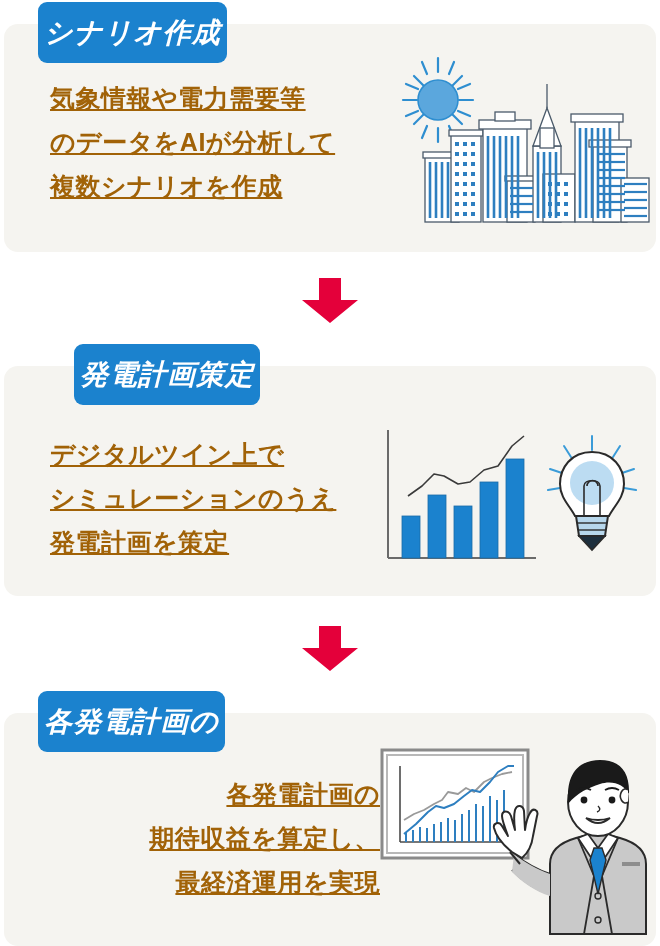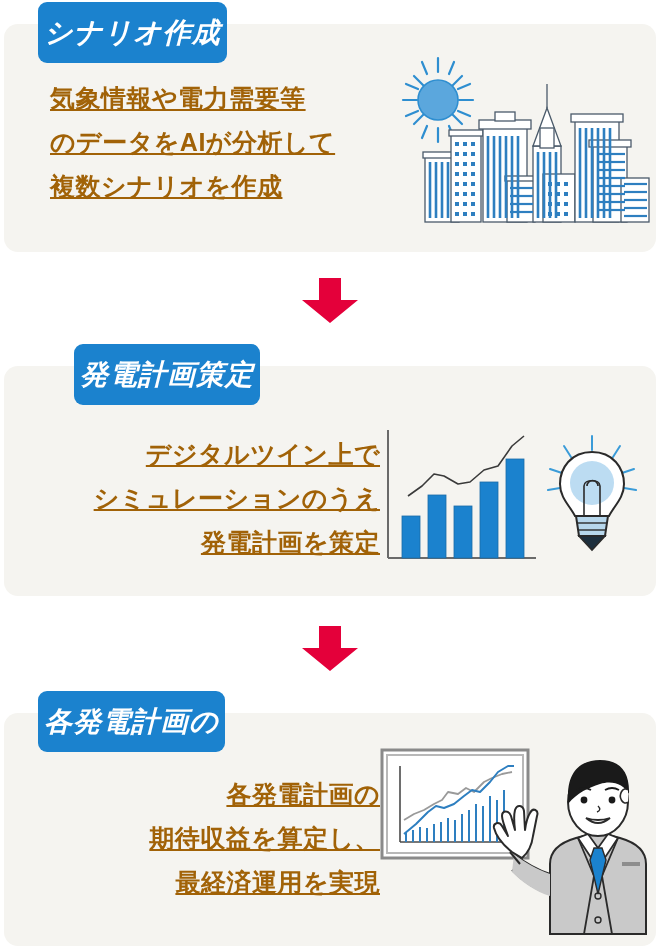--- a/index.html
+++ b/index.html
@@ -60,21 +60,21 @@
     position: absolute;
     color: #a16207;
     font-weight: bold;
     font-size: 25px;
     line-height: 44px;
     letter-spacing: 0.5px;
     white-space: pre-line;
     text-decoration: underline;
   }
   #text-1 { left: 50px; top: 76px;  width: 340px; }
-  #text-2 { left: 50px; top: 432px; width: 330px; text-align: right; }
+  #text-2 { left: 50px; top: 432px; width: 330px; }
   #text-3 { left: 50px; top: 772px; width: 330px; text-align: right; }
 
   
   .arrow {
     position: absolute;
     width: 60px;
     height: 46px;
   }
   #arrow-1 { left: 300px; top: 278px; }
   #arrow-2 { left: 300px; top: 626px; }

